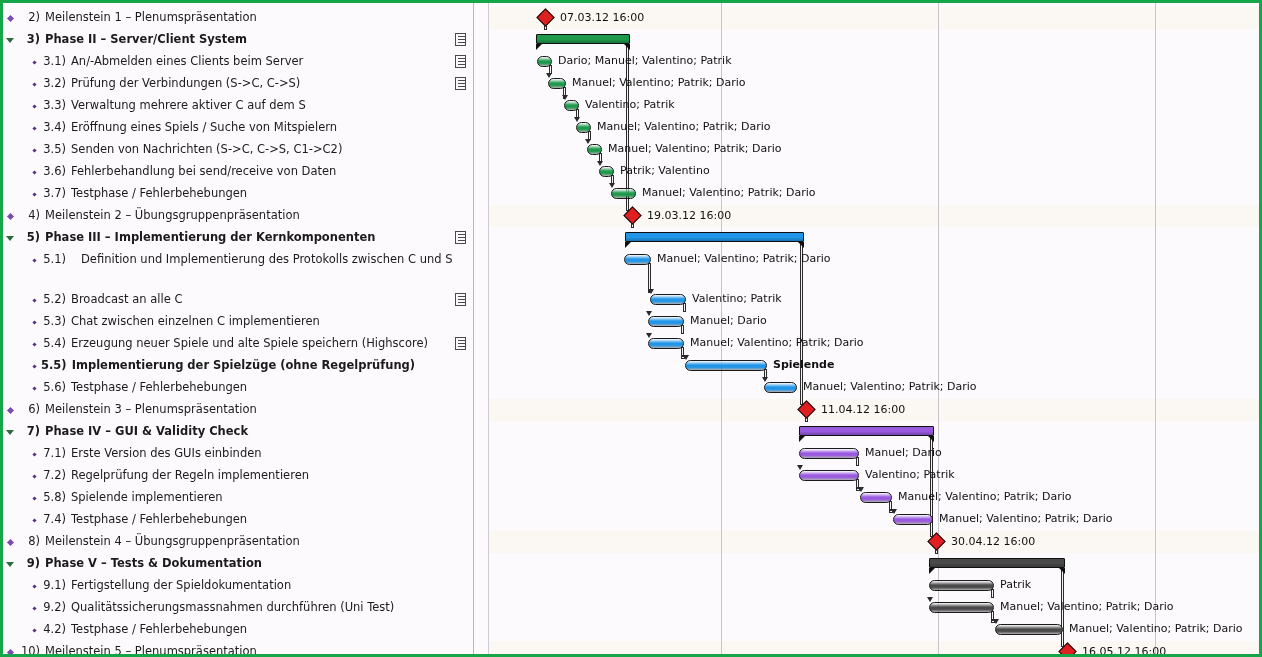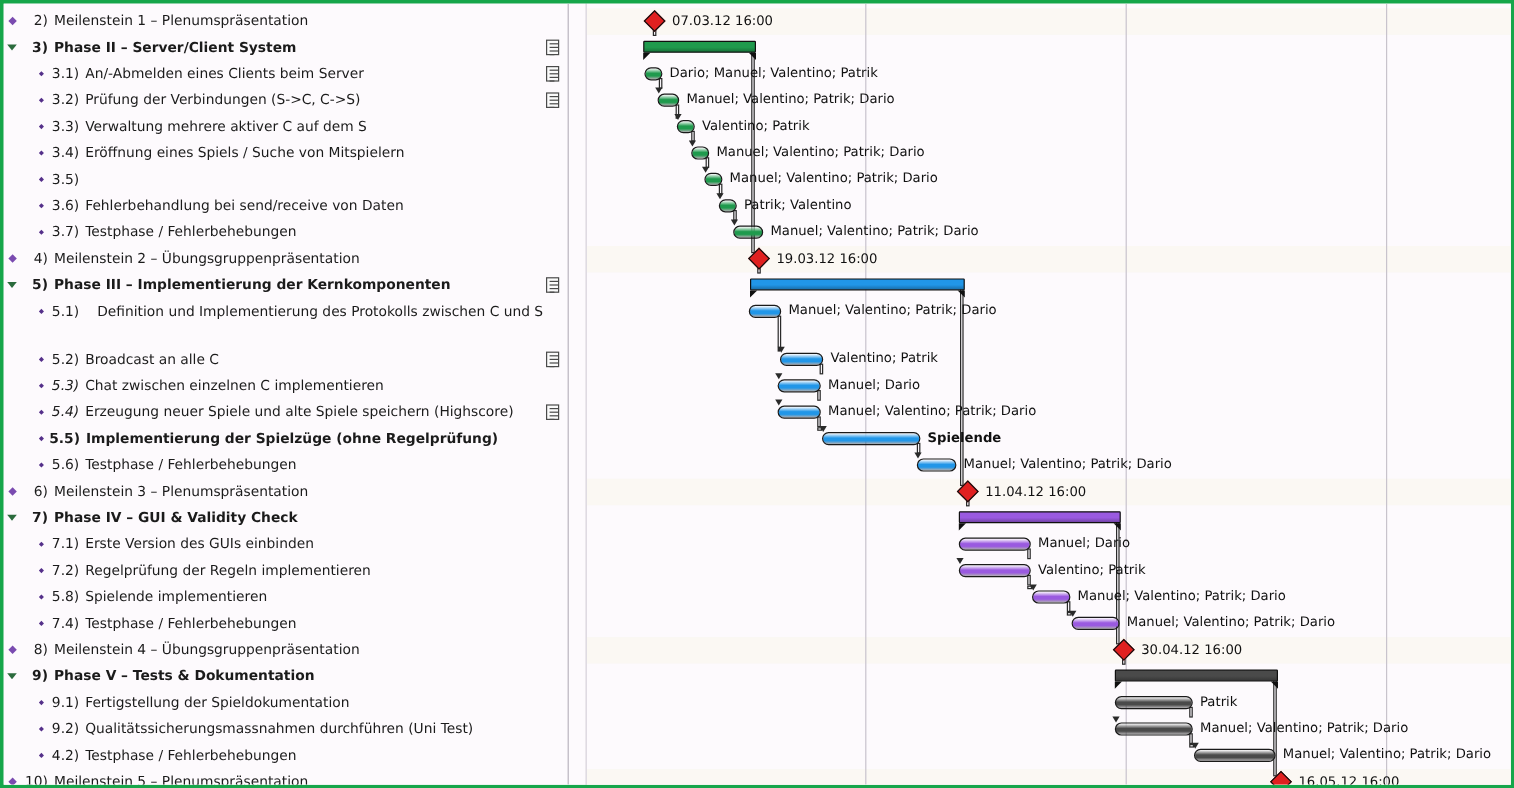--- a/index.html
+++ b/index.html
@@ -225,20 +225,21 @@
           <span class="task-label">Verwaltung mehrere aktiver C auf dem S</span>
         </div>
         <div class="task-row" style="top: 114px;">
           <span class="task-marker marker-bullet" style="margin-left: 24px;"></span>
           <span class="task-num" style="min-width: 30px;">3.4)</span>
           <span class="task-label">Eröffnung eines Spiels / Suche von Mitspielern</span>
         </div>
         <div class="task-row" style="top: 136px;">
           <span class="task-marker marker-bullet" style="margin-left: 24px;"></span>
           <span class="task-num" style="min-width: 30px;">3.5)</span>
+          <span class="task-label">Senden von Nachrichten (S-&gt;C, C-&gt;S, C1-&gt;C2)</span>
         </div>
         <div class="task-row" style="top: 158px;">
           <span class="task-marker marker-bullet" style="margin-left: 24px;"></span>
           <span class="task-num" style="min-width: 30px;">3.6)</span>
           <span class="task-label">Fehlerbehandlung bei send/receive von Daten</span>
         </div>
         <div class="task-row" style="top: 180px;">
           <span class="task-marker marker-bullet" style="margin-left: 24px;"></span>
           <span class="task-num" style="min-width: 30px;">3.7)</span>
           <span class="task-label">Testphase / Fehlerbehebungen</span>
@@ -258,26 +259,26 @@
           <span class="task-num" style="min-width: 30px;">5.1)</span>
           <span class="task-label" style="max-width: 385px; margin-left: 10px;">Definition und Implementierung des Protokolls zwischen C und S</span>
         </div>
         <div class="task-row" style="top: 286px;">
           <span class="task-marker marker-bullet" style="margin-left: 24px;"></span>
           <span class="task-num" style="min-width: 30px;">5.2)</span>
           <span class="task-label">Broadcast an alle C</span>
         </div>
         <div class="task-row" style="top: 308px;">
           <span class="task-marker marker-bullet" style="margin-left: 24px;"></span>
-          <span class="task-num" style="min-width: 30px; font-style: italic;">5.3)</span>
+          <span class="task-num" style="min-width: 30px;">5.3)</span>
           <span class="task-label">Chat zwischen einzelnen C implementieren</span>
         </div>
         <div class="task-row" style="top: 330px;">
           <span class="task-marker marker-bullet" style="margin-left: 24px;"></span>
-          <span class="task-num" style="min-width: 30px; font-style: italic;">5.4)</span>
+          <span class="task-num" style="min-width: 30px;">5.4)</span>
           <span class="task-label">Erzeugung neuer Spiele und alte Spiele speichern (Highscore)</span>
         </div>
         <div class="task-row bold" style="top: 352px;">
           <span class="task-marker marker-bullet" style="margin-left: 24px;"></span>
           <span class="task-num" style="min-width: 30px;">5.5)</span>
           <span class="task-label">Implementierung der Spielzüge (ohne Regelprüfung)</span>
         </div>
         <div class="task-row" style="top: 374px;">
           <span class="task-marker marker-bullet" style="margin-left: 24px;"></span>
           <span class="task-num" style="min-width: 30px;">5.6)</span>

